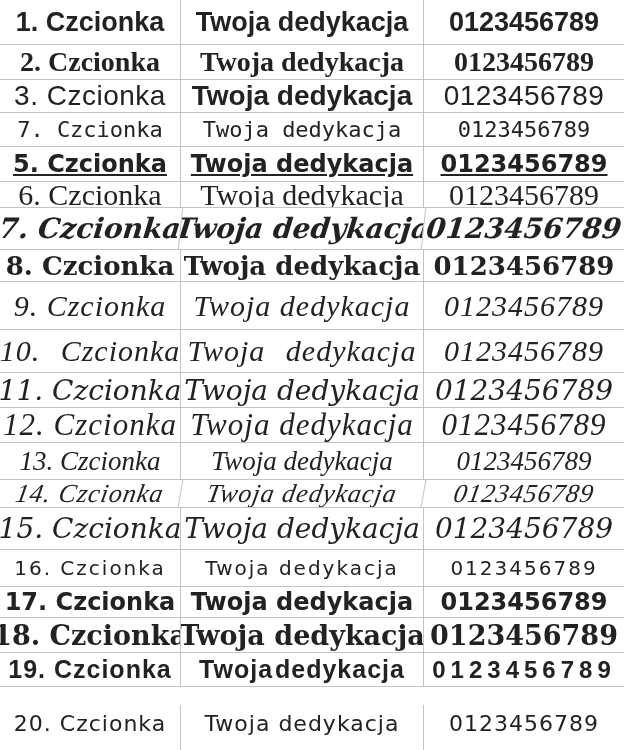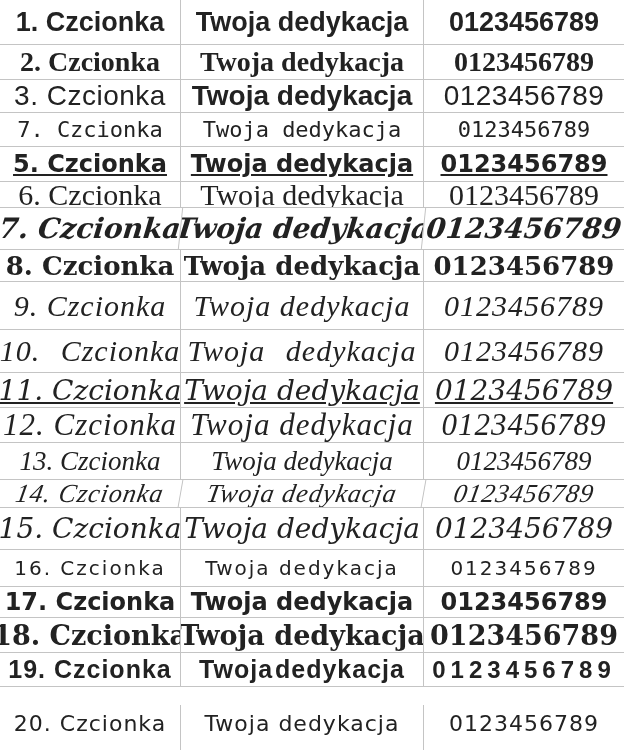--- a/index.html
+++ b/index.html
@@ -41,21 +41,21 @@
   .r2 .cell{font:700 28px "Liberation Serif",serif;}
   .r3 .cell{font:400 28px "Liberation Sans",sans-serif;letter-spacing:.5px;}
   .r3 .c-dedication{font-weight:700;letter-spacing:0;}
   .r4 .cell{font:400 22px "DejaVu Sans Mono",monospace;}
   .r5 .cell{font:700 24px "DejaVu Sans",sans-serif;text-decoration:underline;}
   .r6 .cell{font:400 30px "Liberation Serif",serif;}
   .r7 .cell{font:italic 700 28px "DejaVu Serif",serif;transform:skewX(-6deg);}
   .r8 .cell{font:700 26px "DejaVu Serif",serif;}
   .r9 .cell{font:italic 400 30px "Liberation Serif",serif;letter-spacing:1px;}
   .r10 .cell{font:italic 400 30px "Liberation Serif",serif;letter-spacing:1px;word-spacing:12px;text-align:center;}
-  .r11 .cell{font:italic 400 28px "DejaVu Serif",serif;text-decoration:underline;}
+  .r11 .cell{font:italic 400 28px "DejaVu Serif",serif;}
   .r12 .cell{font:italic 400 31px "Liberation Serif",serif;letter-spacing:1px;}
   .r13 .cell{font:italic 400 27px "Liberation Serif",serif;}
   .r14 .cell{font:italic 400 26px "Liberation Serif",serif;transform:skewX(-10deg);letter-spacing:1px;}
   .r15 .cell{font:italic 400 28px "DejaVu Serif",serif;}
   .r16 .cell{font:400 20px "DejaVu Sans",sans-serif;letter-spacing:2px;}
   .r17 .cell{font:700 24px "DejaVu Sans",sans-serif;}
   .r18 .cell{font:700 27px "DejaVu Serif",serif;}
   .r19 .cell{font:700 25px "Liberation Sans",sans-serif;letter-spacing:1px;}
   .r19 .c-dedication{word-spacing:-6px;}
   .r19 .c-digits{font-size:24px;letter-spacing:5px;}

